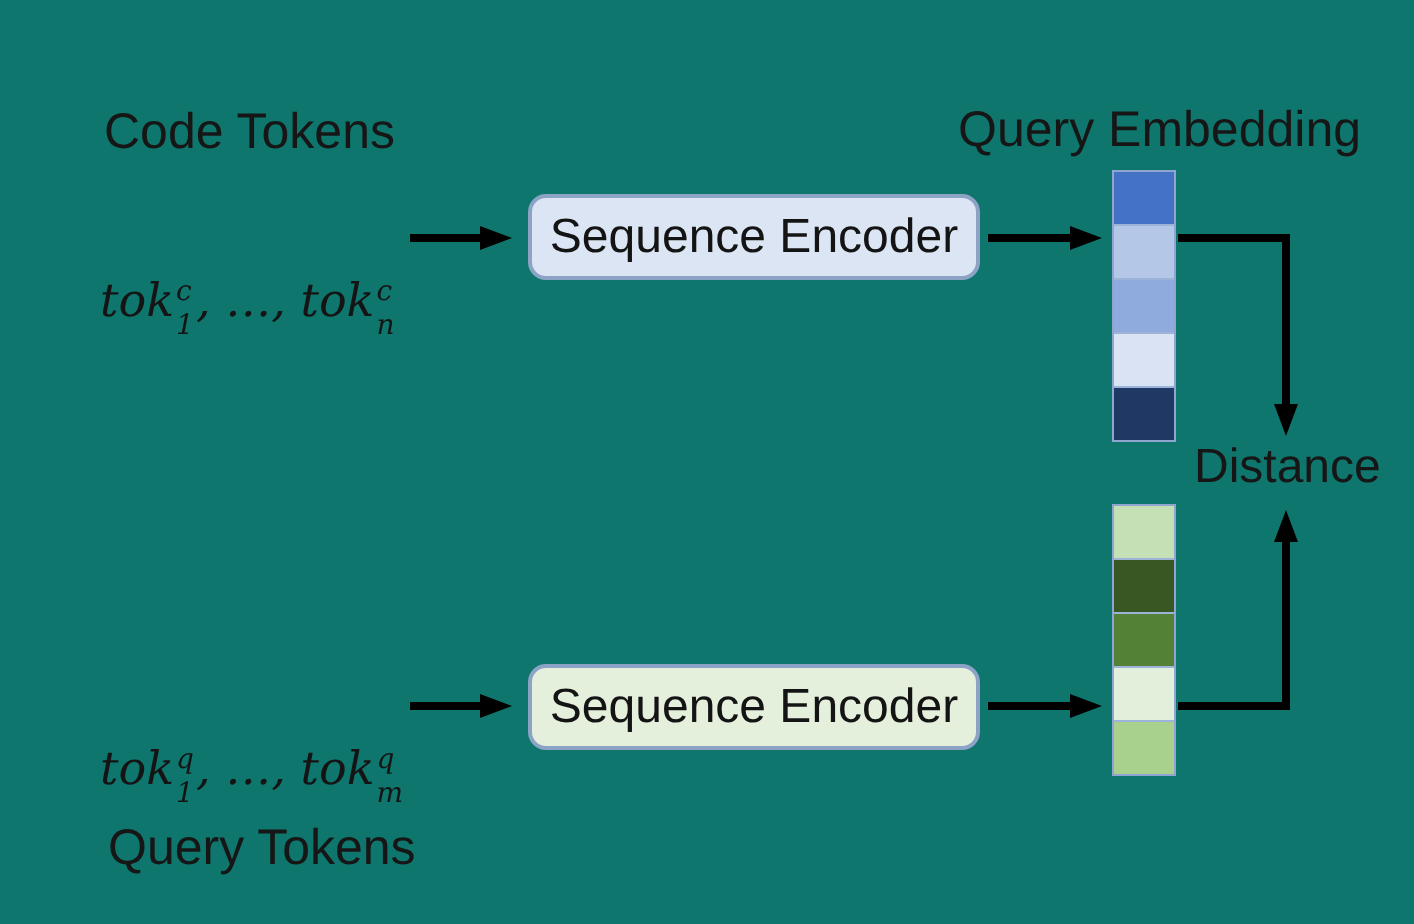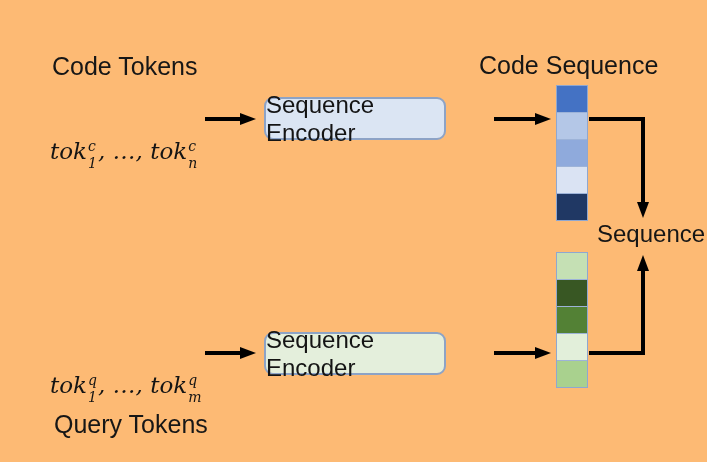--- a/index.html
+++ b/index.html
@@ -1,23 +1,23 @@
 <!DOCTYPE html>
 <html><head>
 <meta charset="utf-8">
 <style>
   html,body{margin:0;padding:0;background:#ffffff;}
   .canvas{
-    position:relative;width:707px;height:462px;background:#fdba74;
+    position:relative;width:707px;height:462px;background:#0f766e;
     font-family:"Liberation Sans",sans-serif;color:#111;overflow:hidden;
   }
   .arrows{position:absolute;left:0;top:0;width:707px;height:462px;}
   .label{position:absolute;font-size:25px;line-height:1.1;white-space:nowrap;color:#161616;}
   .encoder{
-    position:absolute;width:182px;height:43px;border-radius:9px;
+    position:absolute;width:226px;height:43px;border-radius:9px;
     border:2px solid #8da3c6;display:flex;align-items:center;justify-content:center;
     box-sizing:border-box;font-size:24px;color:#141414;
   }
   .enc-code{left:264px;top:97px;}
   .enc-query{left:264px;top:332px;}
   .embed-col{
     position:absolute;left:556px;width:30px;height:134px;
     border:1.5px solid #8fa7d0;box-sizing:content-box;
     display:flex;flex-direction:column;
   }
@@ -86,23 +86,23 @@
   </div>
 
   <div class="embed-col col-code">
       <div class="cell" style="background-color: rgb(68, 114, 196);"></div>
       <div class="cell" style="background-color: rgb(180, 199, 231);"></div>
       <div class="cell" style="background-color: rgb(143, 170, 220);"></div>
       <div class="cell" style="background-color: rgb(218, 227, 243);"></div>
       <div class="cell" style="background-color: rgb(32, 56, 100);"></div>
     </div>
 
-  <div class="label lbl-code-embedding">Code Sequence</div>
+  <div class="label lbl-code-embedding">Query Embedding</div>
 
-  <div class="label lbl-distance">Sequence</div>
+  <div class="label lbl-distance">Distance</div>
 
   <div class="embed-col col-query">
       <div class="cell" style="background-color: rgb(197, 224, 180);"></div>
       <div class="cell" style="background-color: rgb(56, 87, 35);"></div>
       <div class="cell" style="background-color: rgb(83, 129, 53);"></div>
       <div class="cell" style="background-color: rgb(226, 239, 218);"></div>
       <div class="cell" style="background-color: rgb(169, 209, 142);"></div>
     </div>
 
   <div class="math math-query">

